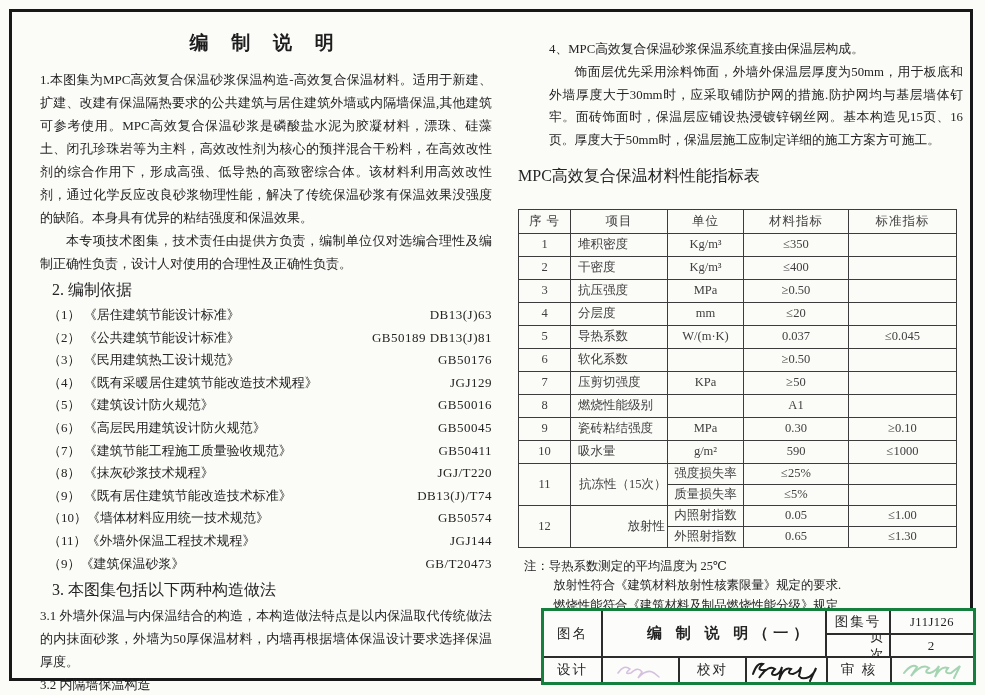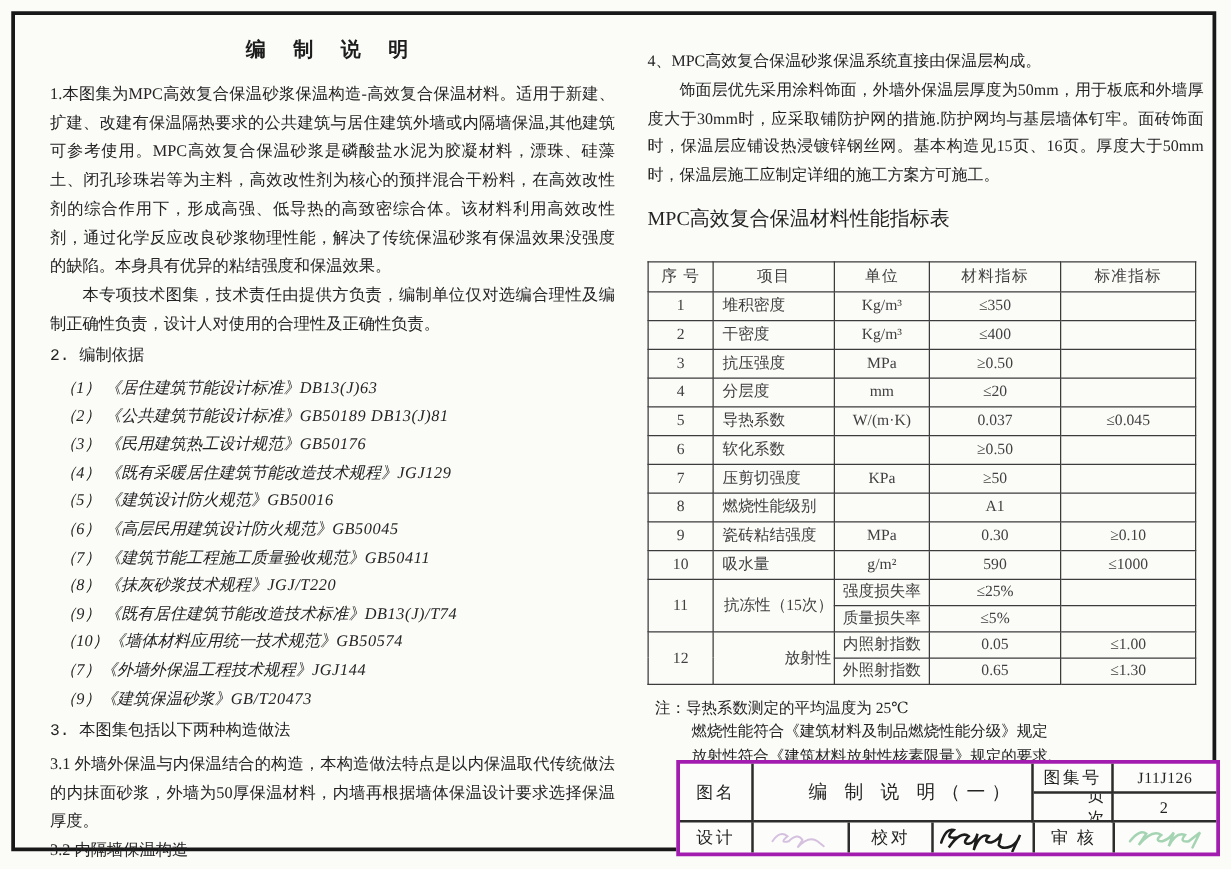--- a/index.html
+++ b/index.html
@@ -9,65 +9,65 @@
     font-family:"Liberation Serif","DejaVu Serif",serif;
     color:#242424;
   }
   .frame{
     position:absolute;left:9px;top:9px;width:964px;height:672px;
     border:3px solid #181818;box-sizing:border-box;background:transparent;
   }
   
   .left-col{position:absolute;left:40px;top:30px;width:452px;}
   .doc-title{
-    text-align:center;font-size:16px;font-weight:bold;letter-spacing:9px;
+    text-align:center;font-size:19px;font-weight:bold;letter-spacing:9px;
     margin:0 0 12px 0;color:#1d1d1d;
   }
   .para{font-size:13px;line-height:23px;text-align:justify;margin:0;}
   .para.indent{text-indent:2em;}
-  .sec-heading{font-size:13px;line-height:24px;margin:3px 0 2px 0;font-family:Liberation Mono, monospace;}
+  .sec-heading{font-size:16px;line-height:24px;margin:3px 0 2px 12px;}
   .ref-list{margin:2px 0 2px 0;}
   .ref-row{
-    display:flex;justify-content:flex-start;align-items:baseline;
-    font-size:13px;line-height:22.6px;padding-left:8px;font-style:italic;
+    display:flex;justify-content:space-between;align-items:baseline;
+    font-size:13px;line-height:22.6px;padding-left:8px;
   }
   .ref-code{font-family:"Liberation Serif","DejaVu Serif",serif;letter-spacing:.5px;white-space:nowrap;}
   
   .right-col{position:absolute;left:518px;top:38px;width:445px;}
-  .right-col .para{font-size:12.8px;line-height:22.8px;}
+  .right-col .para{font-size:12.8px;line-height:22.8px;margin-left:31px;}
   .table-title{font-size:16px;margin:14px 0 23px 0;line-height:20px;}
   table.spec{
     border-collapse:collapse;width:438px;table-layout:fixed;
     font-size:12.5px;color:#404040;
   }
   table.spec td,table.spec th{
     border:1px solid #3c3c3c;text-align:center;font-weight:normal;
     padding:0 2px;height:22px;overflow:hidden;white-space:nowrap;
   }
   table.spec th{height:23px;letter-spacing:1px;}
   table.spec td.item-cell{text-align:left;padding-left:7px;}
   table.spec td.group-item{text-align:right;padding-left:8px;}
   table.spec td.sub-label{height:20px;}
   .notes{font-size:12.4px;line-height:19.5px;margin-top:9px;padding-left:6px;}
   .note-line{white-space:nowrap;}
   .note-line:not(:first-child){padding-left:2.35em;}
   
   .titleblock{
     position:absolute;left:541px;top:608px;width:435px;height:77px;
-    border:3px solid #a21caf;box-sizing:border-box;background:#fcfcfa;
+    border:3px solid #15803d;box-sizing:border-box;background:#fcfcfa;
     display:grid;grid-template-columns:59px 224px 64px 1fr;
     grid-template-rows:24px 23px 1fr;
   }
   .tb-cell{
     display:flex;align-items:center;justify-content:center;
     border-right:2px solid #2c2c2c;border-bottom:2px solid #2c2c2c;
     font-size:13.5px;letter-spacing:2px;box-sizing:border-box;overflow:hidden;
   }
   .tb-figlabel{grid-column:1;grid-row:1/3;}
-  .tb-figtitle{grid-column:2;grid-row:1/3;font-size:15px;font-weight:normal;letter-spacing:5px;padding-left:32px;}
+  .tb-figtitle{grid-column:2;grid-row:1/3;font-size:15px;font-weight:bold;letter-spacing:5px;padding-left:32px;}
   .tb-atlas-label{grid-column:3;grid-row:1;}
   .tb-atlas-val{grid-column:4;grid-row:1;border-right:none;font-size:12.5px;letter-spacing:.5px;}
   .tb-page-label{grid-column:3;grid-row:2;padding-left:43px;}
   .tb-page-val{grid-column:4;grid-row:2;border-right:none;font-size:13px;}
   .tb-bottom{
     grid-column:1/5;grid-row:3;display:grid;
     grid-template-columns:59px 77px 67px 81px 64px 1fr;
   }
   .tb-bottom .tb-cell{border-bottom:none;}
   .tb-bottom .tb-cell:last-child{border-right:none;}
@@ -118,21 +118,21 @@
       </div>
       <div class="ref-row">
         <span class="ref-name">（9） 《既有居住建筑节能改造技术标准》</span>
         <span class="ref-code">DB13(J)/T74</span>
       </div>
       <div class="ref-row">
         <span class="ref-name">（10）《墙体材料应用统一技术规范》</span>
         <span class="ref-code">GB50574</span>
       </div>
       <div class="ref-row">
-        <span class="ref-name">（7）《外墙外保温工程技术规程》</span>
+        <span class="ref-name">（11）《外墙外保温工程技术规程》</span>
         <span class="ref-code">JGJ144</span>
       </div>
       <div class="ref-row">
         <span class="ref-name">（9）《建筑保温砂浆》</span>
         <span class="ref-code">GB/T20473</span>
       </div>
     </div>
   <div class="sec-heading">3. 本图集包括以下两种构造做法</div>
   <p class="para">3.1 外墙外保温与内保温结合的构造，本构造做法特点是以内保温取代传统做法的内抹面砂浆，外墙为50厚保温材料，内墙再根据墙体保温设计要求选择保温厚度。</p>
   <p class="para">3.2 内隔墙保温构造</p>
@@ -251,22 +251,22 @@
         </tr>
         <tr>
           <td class="sub-label">外照射指数</td>
           <td class="sub-label">0.65</td>
           <td class="sub-label">≤1.30</td>
         </tr>
       </tbody>
   </table>
   <div class="notes">
       <div class="note-line">注：导热系数测定的平均温度为 25℃</div>
+      <div class="note-line">放射性符合《建筑材料放射性核素限量》规定的要求.</div>
       <div class="note-line">燃烧性能符合《建筑材料及制品燃烧性能分级》规定</div>
-      <div class="note-line">放射性符合《建筑材料放射性核素限量》规定的要求.</div>
     </div>
 </div>
 
 <div class="titleblock">
   <div class="tb-cell tb-figlabel">图名</div>
   <div class="tb-cell tb-figtitle">编 制 说 明（一）</div>
   <div class="tb-cell tb-atlas-label">图集号</div>
   <div class="tb-cell tb-atlas-val">J11J126</div>
   <div class="tb-cell tb-page-label">页 次</div>
   <div class="tb-cell tb-page-val">2</div>

